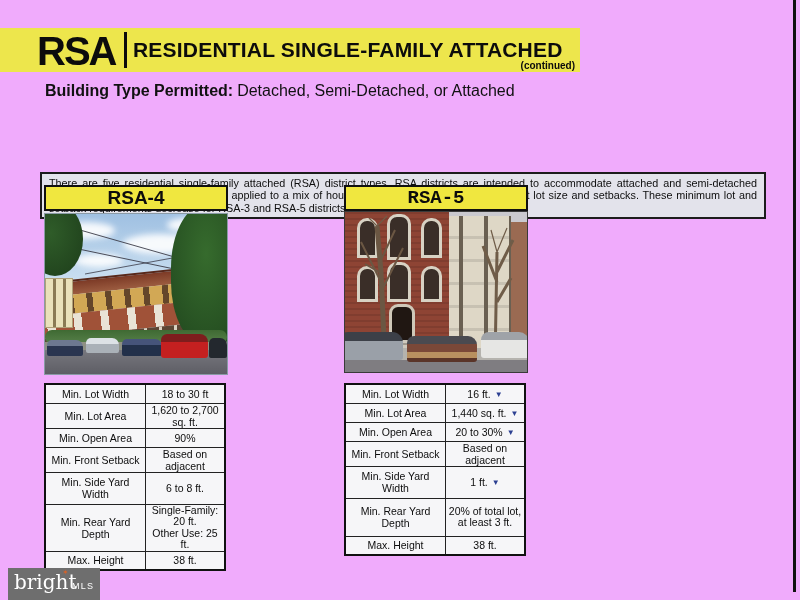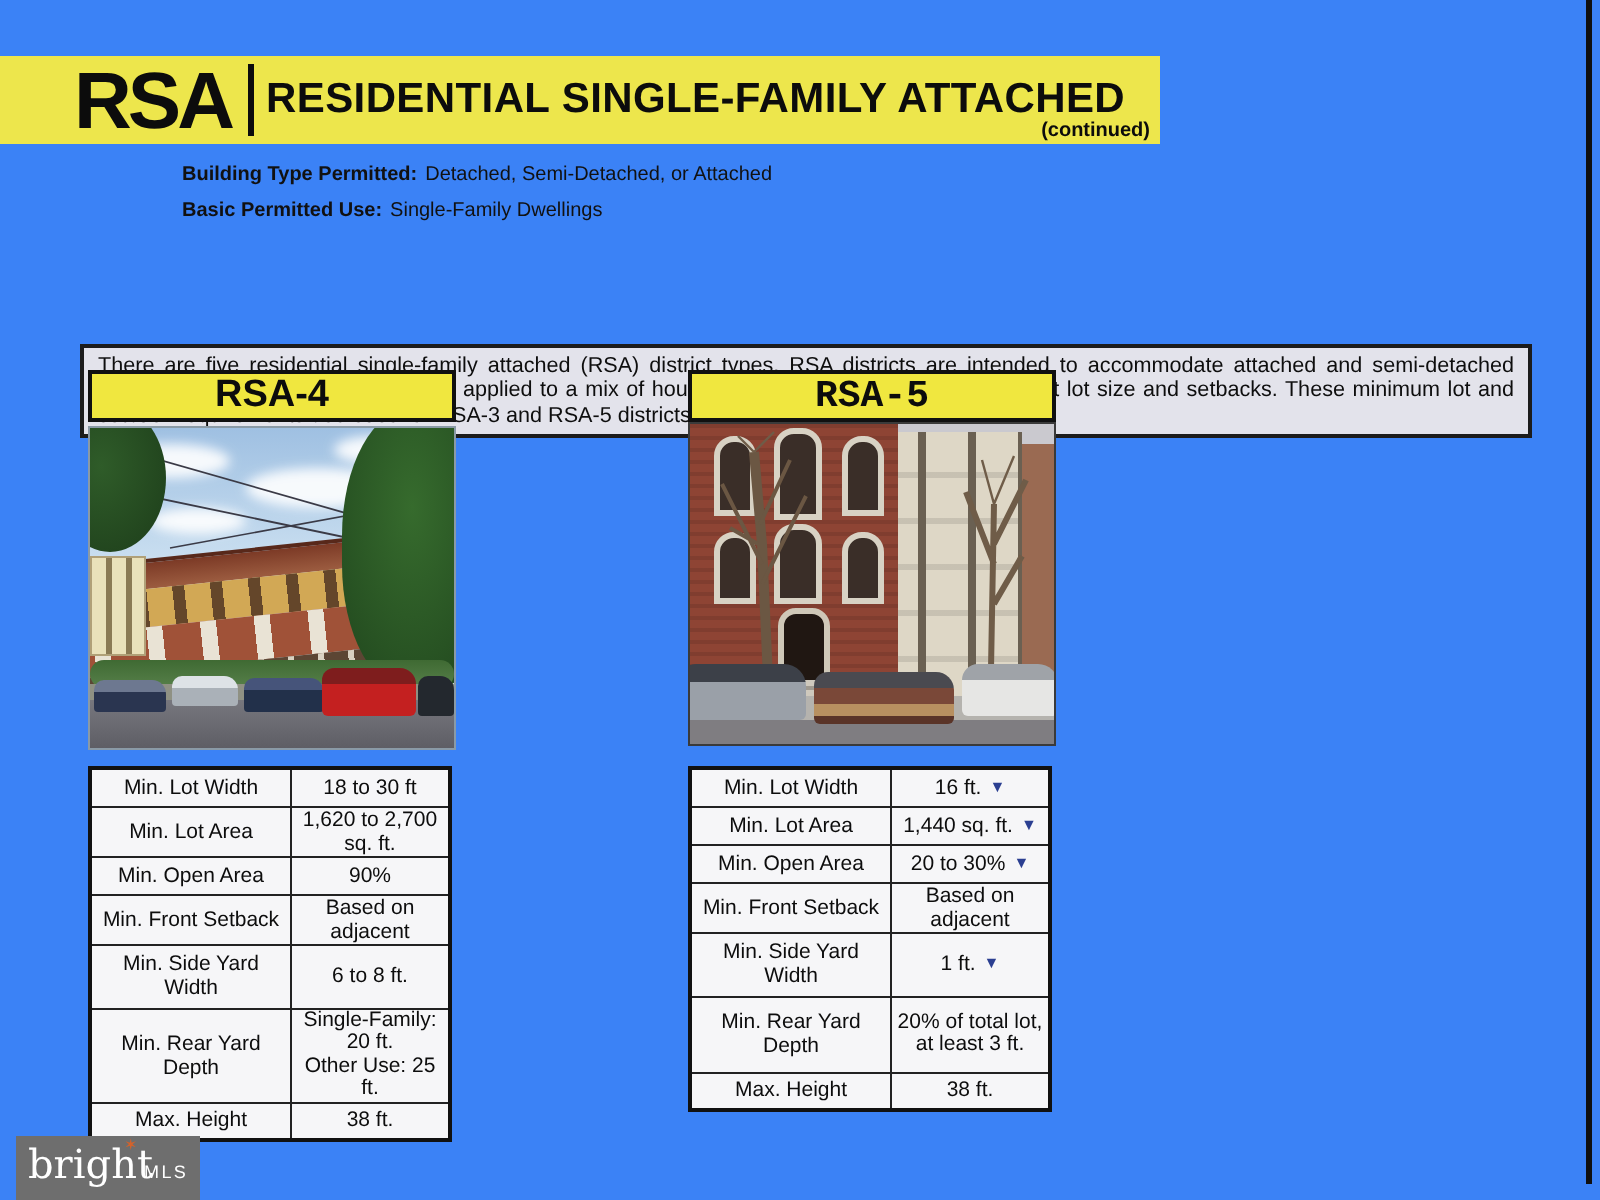--- a/index.html
+++ b/index.html
@@ -1,32 +1,32 @@
 <!DOCTYPE html>
 <html><head>
 <meta charset="utf-8">
 <style>
   html,body{margin:0;padding:0;background:#fff;}
-  .page{position:relative;width:800px;height:600px;background:#3b82f6;overflow:hidden;
+  .page{position:relative;width:800px;height:600px;background:#f0abfc;overflow:hidden;
         font-family:"Liberation Sans",sans-serif;color:#111;}
 
   
   .edge-line{position:absolute;left:793px;top:0;width:3px;height:592px;background:#101010;}
 
   
   .banner{position:absolute;left:0;top:28px;width:580px;height:44px;background:#EDE64C;}
   .banner .code{position:absolute;left:37px;top:0;height:44px;line-height:46px;
         font-size:40px;font-weight:bold;letter-spacing:-2px;color:#0c0c0c;}
   .banner .vdiv{position:absolute;left:124px;top:4px;width:3px;height:36px;background:#0c0c0c;}
   .banner .title{position:absolute;left:133px;top:10px;font-size:21px;font-weight:bold;
         letter-spacing:.2px;white-space:nowrap;color:#0c0c0c;}
   .banner .continued{position:absolute;right:5px;bottom:1px;font-size:10px;font-weight:bold;color:#0c0c0c;}
 
   
-  .meta{position:absolute;left:45px;font-size:10px;white-space:nowrap;margin-left:46px;}
+  .meta{position:absolute;left:45px;font-size:16px;white-space:nowrap;}
   .meta.m1{top:82px;} .meta.m2{top:100px;}
   .meta .lbl{font-weight:bold;margin-right:4px;}
 
   
   .desc{position:absolute;left:40px;top:128px;width:708px;background:#E3E3EB;
         border:2px solid #1c1c1c;padding:3px 7px;font-size:10.8px;line-height:12.4px;
         text-align:justify;color:#0e0e0e;margin-top:44px;}
 
   
   .panel-header{position:absolute;width:180px;height:22px;background:#F0E73F;border:2px solid #101010;
@@ -125,23 +125,20 @@
   <div class="banner">
     <span class="code">RSA</span>
     <span class="vdiv"></span>
     <span class="title">RESIDENTIAL SINGLE-FAMILY ATTACHED</span>
     <span class="continued">(continued)</span>
   </div>
 
   <div class="meta m1">
     <span class="lbl">Building Type Permitted:</span><span>Detached, Semi-Detached, or Attached</span>
   </div>
-  <div class="meta m2">
-    <span class="lbl">Basic Permitted Use:</span><span>Single-Family Dwellings</span>
-  </div>
 
   <div class="desc">There are five residential single-family attached (RSA) district types. RSA districts are intended to accommodate attached and semi-detached houses on individual lots, but can be applied to a mix of housing types. RSA-1 requires the largest lot size and setbacks. These minimum lot and setback requirements decrease for RSA-3 and RSA-5 districts.</div>
 
   <div class="panel-header ph1">RSA-4</div>
   <div class="panel-header ph2">RSA-5</div>
 
   <div class="photo photo1">
     <div class="p1cloud p1c1"></div>
     <div class="p1cloud p1c2"></div>
     <div class="p1cloud p1c3"></div>

